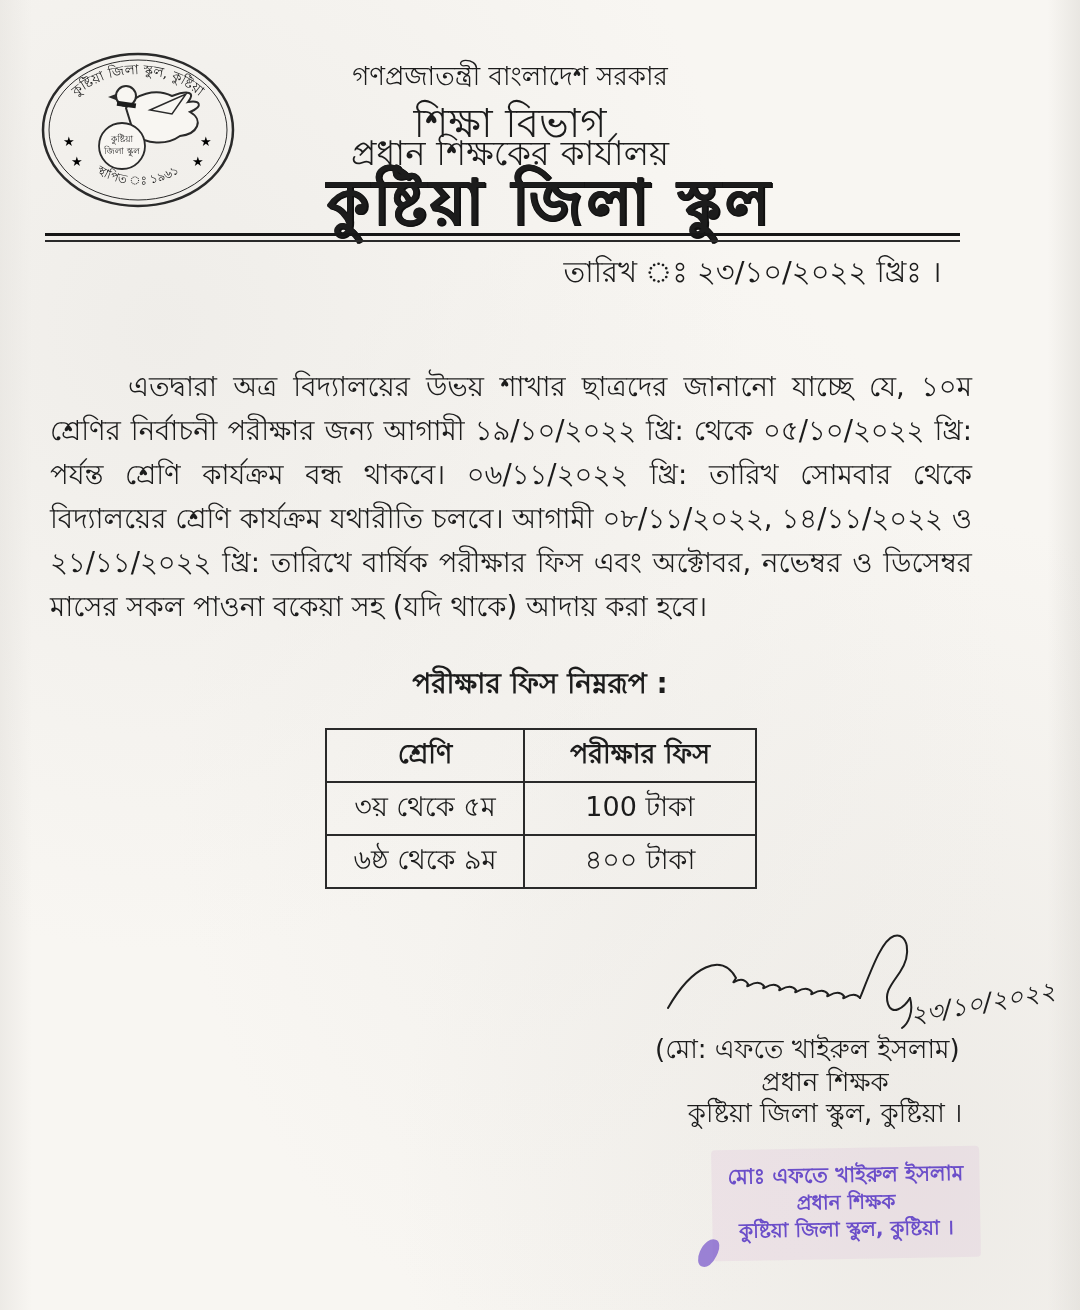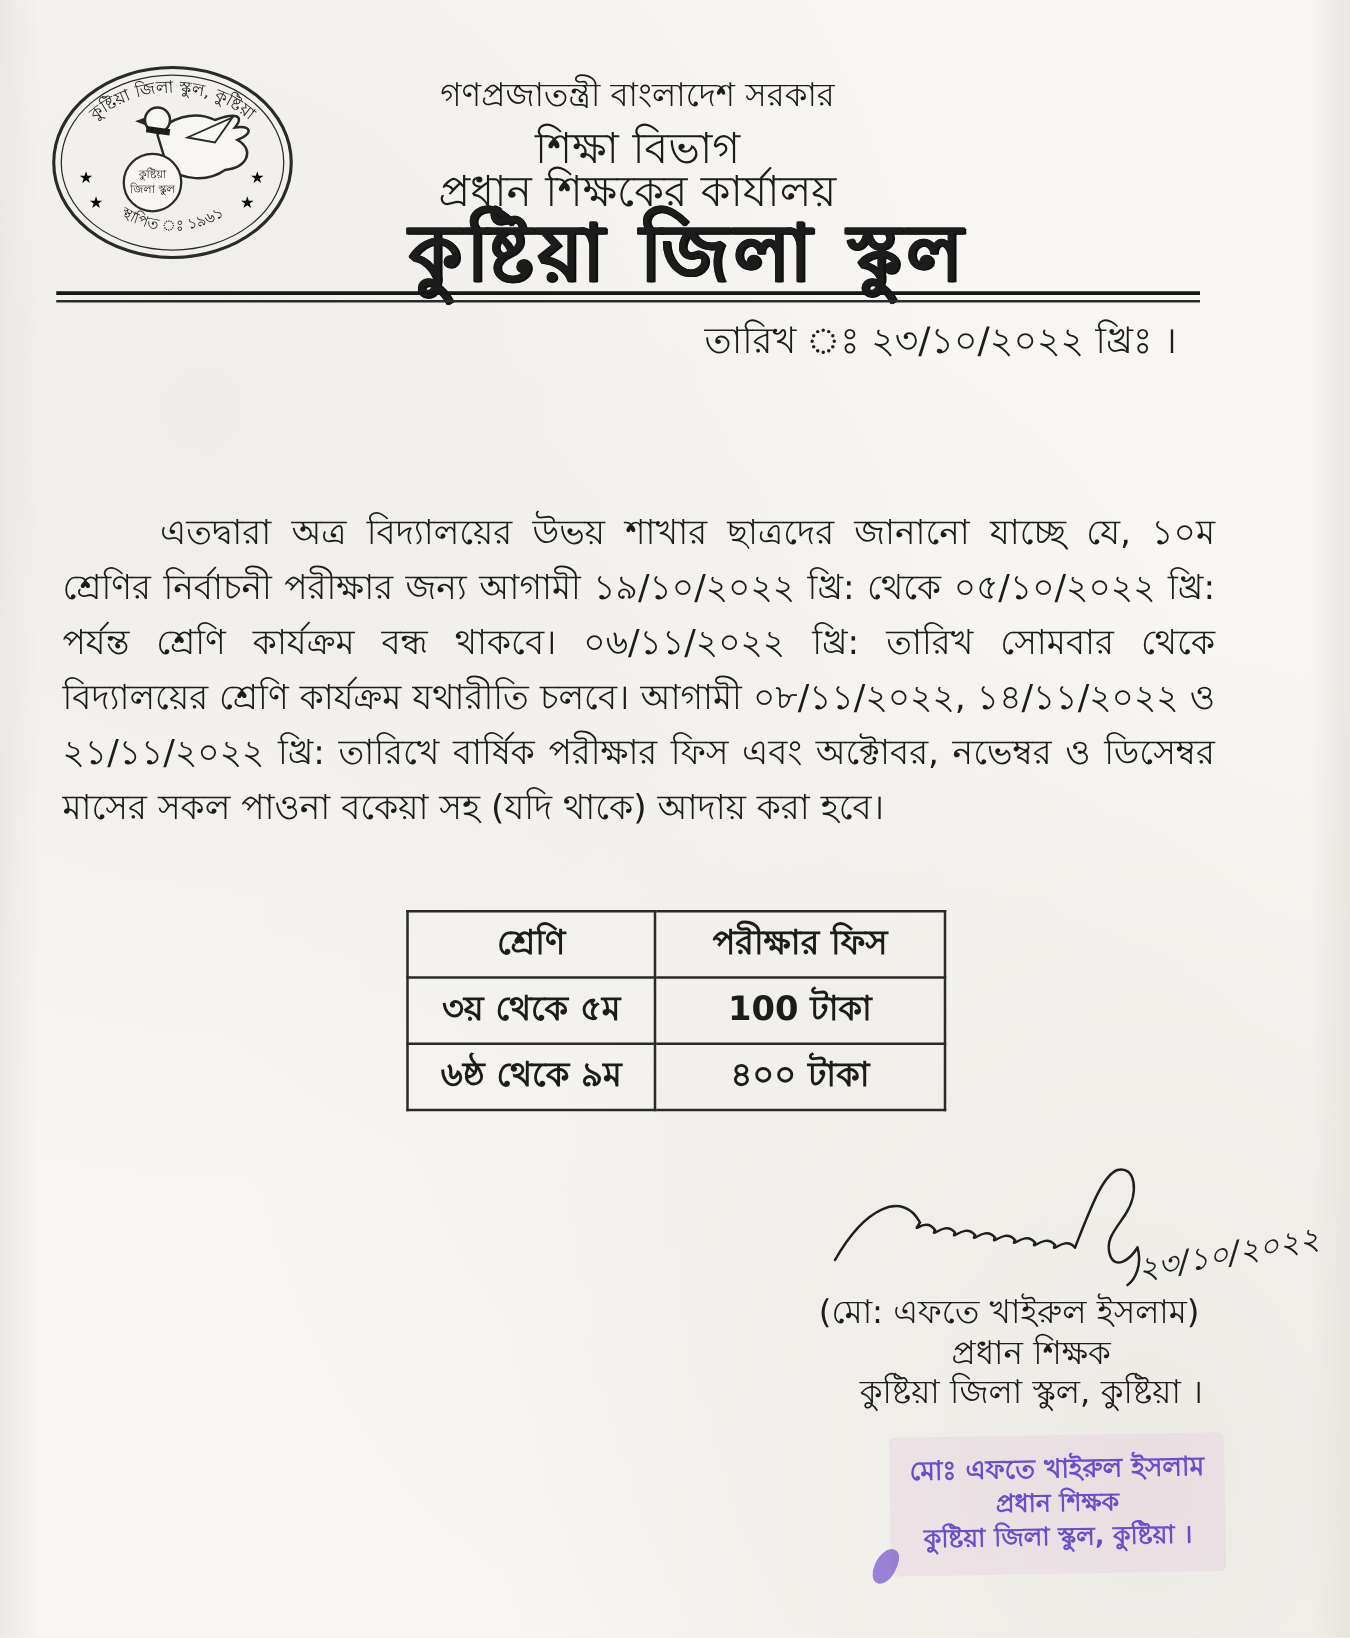--- a/index.html
+++ b/index.html
@@ -17,47 +17,47 @@
     background-image:
       radial-gradient(ellipse at 15% 25%, rgba(232,230,226,.55), transparent 45%),
       radial-gradient(ellipse at 55% 60%, rgba(236,234,230,.45), transparent 50%),
       radial-gradient(ellipse at 85% 90%, rgba(226,223,218,.5), transparent 40%),
       linear-gradient(to right, rgba(215,212,207,.35), transparent 3%, transparent 97%, rgba(210,207,202,.4));
   }
   .abs{position:absolute;}
   
   .hdr-line{left:190px;width:640px;text-align:center;}
   .hdr-gov{top:56px;font-size:26px;}
-  .hdr-dept{top:92px;font-size:34px;}
+  .hdr-dept{top:92px;font-size:40px;}
   .hdr-office{top:127px;font-size:34px;}
   .school-title{
     top:156px;left:120px;width:860px;text-align:center;
     font-size:60px;font-weight:900;letter-spacing:4px;
     text-shadow:1px 0 0 #111,0 1px 0 #111,1px 1px 0 #111,2px 1px 0 #111;
     transform:scaleY(1.05);
   }
   .rule{
     top:233px;left:45px;width:915px;height:4px;
     border-top:3px solid #161616;border-bottom:2px solid #2a2a2a;
   }
   .date-line{top:249px;left:540px;width:425px;text-align:center;font-size:29px;}
   
   .body-par{
     top:364px;left:50px;width:922px;
-    font-size:27.5px;line-height:44px;text-align:justify;text-indent:78px;margin-top:40px;
+    font-size:27.5px;line-height:44px;text-align:justify;text-indent:78px;
   }
   .fees-heading{top:662px;left:0;width:1080px;text-align:center;font-size:28px;font-weight:600;}
   table.fees{
     top:728px;left:325px;width:432px;
     border-collapse:collapse;position:absolute;
     font-size:27px;
   }
   table.fees th,table.fees td{
     border:2px solid #2a2a2a;text-align:center;padding:3px 8px;height:33px;
-    font-weight:700;
+    font-weight:400;
   }
   table.fees th{font-weight:600;}
   table.fees td:first-child,table.fees th:first-child{width:180px;}
   
   .sig-svg{top:928px;left:650px;}
   .sig-name{top:1029px;left:655px;width:340px;text-align:left;font-size:26px;}
   .sig-title{top:1062px;left:655px;width:340px;text-align:center;font-size:26px;}
   .sig-school{top:1093px;left:655px;width:340px;text-align:center;font-size:26px;}
   
   .stamp{
@@ -121,20 +121,21 @@
   <div class="abs hdr-line hdr-gov">গণপ্রজাতন্ত্রী বাংলাদেশ সরকার</div>
   <div class="abs hdr-line hdr-dept">শিক্ষা বিভাগ</div>
   <div class="abs hdr-line hdr-office">প্রধান শিক্ষকের কার্যালয়</div>
   <div class="abs school-title">কুষ্টিয়া জিলা স্কুল</div>
   <div class="abs rule"></div>
 
   <div class="abs date-line">তারিখ ঃ ২৩/১০/২০২২ খ্রিঃ ।</div>
 
   <div class="abs body-par">এতদ্বারা অত্র বিদ্যালয়ের উভয় শাখার ছাত্রদের জানানো যাচ্ছে যে, ১০ম শ্রেণির নির্বাচনী পরীক্ষার জন্য আগামী ১৯/১০/২০২২ খ্রি: থেকে  ০৫/১০/২০২২ খ্রি: পর্যন্ত শ্রেণি কার্যক্রম বন্ধ থাকবে। ০৬/১১/২০২২ খ্রি: তারিখ সোমবার থেকে বিদ্যালয়ের শ্রেণি কার্যক্রম যথারীতি চলবে। আগামী ০৮/১১/২০২২,  ১৪/১১/২০২২ ও ২১/১১/২০২২ খ্রি: তারিখে বার্ষিক পরীক্ষার ফিস এবং অক্টোবর, নভেম্বর ও ডিসেম্বর মাসের সকল পাওনা বকেয়া সহ (যদি থাকে) আদায় করা হবে।</div>
 
+  <div class="abs fees-heading">পরীক্ষার ফিস নিম্নরূপ :</div>
   <table class="fees">
     <tbody>
         <tr>
       <th>শ্রেণি</th>
       <th>পরীক্ষার ফিস</th>
     </tr>
     <tr>
       <td>৩য় থেকে ৫ম</td>
       <td>100 টাকা</td>
     </tr>

